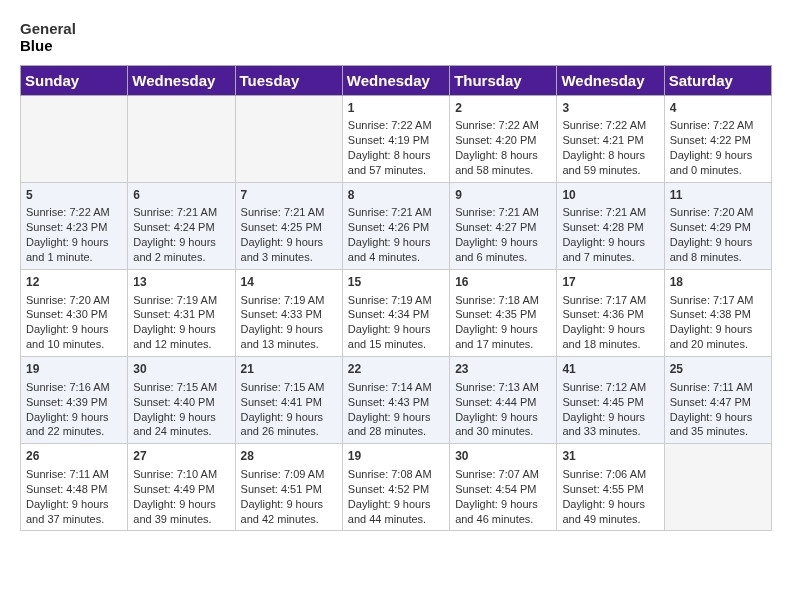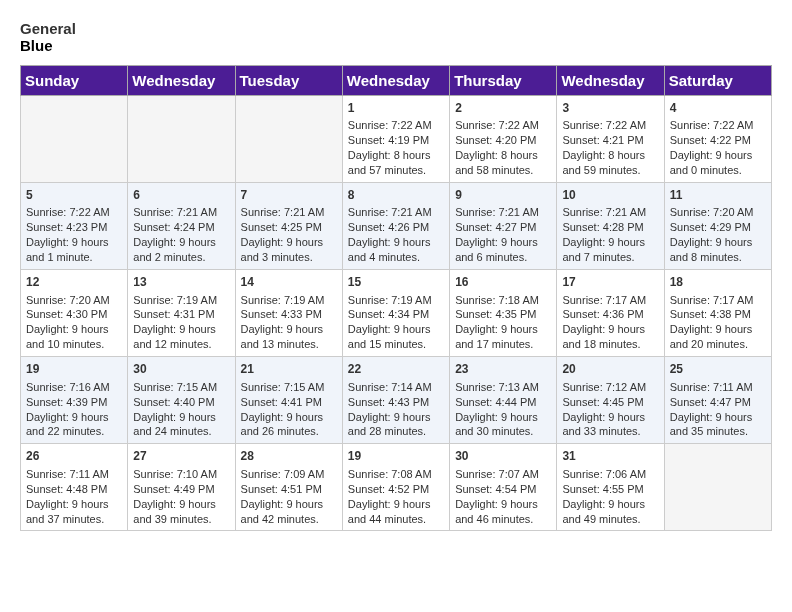--- a/index.html
+++ b/index.html
@@ -198,21 +198,21 @@
         </td>
         <td>
           <span class="day-number">22</span>
           <div class="day-info">Sunrise: 7:14 AM<br>Sunset: 4:43 PM<br>Daylight: 9 hours and 28 minutes.</div>
         </td>
         <td>
           <span class="day-number">23</span>
           <div class="day-info">Sunrise: 7:13 AM<br>Sunset: 4:44 PM<br>Daylight: 9 hours and 30 minutes.</div>
         </td>
         <td>
-          <span class="day-number">20</span>
+          <span class="day-number">41</span>
           <div class="day-info">Sunrise: 7:12 AM<br>Sunset: 4:45 PM<br>Daylight: 9 hours and 33 minutes.</div>
         </td>
         <td>
           <span class="day-number">25</span>
           <div class="day-info">Sunrise: 7:11 AM<br>Sunset: 4:47 PM<br>Daylight: 9 hours and 35 minutes.</div>
         </td>
       </tr>
       <tr>
         <td>
           <span class="day-number">26</span>

